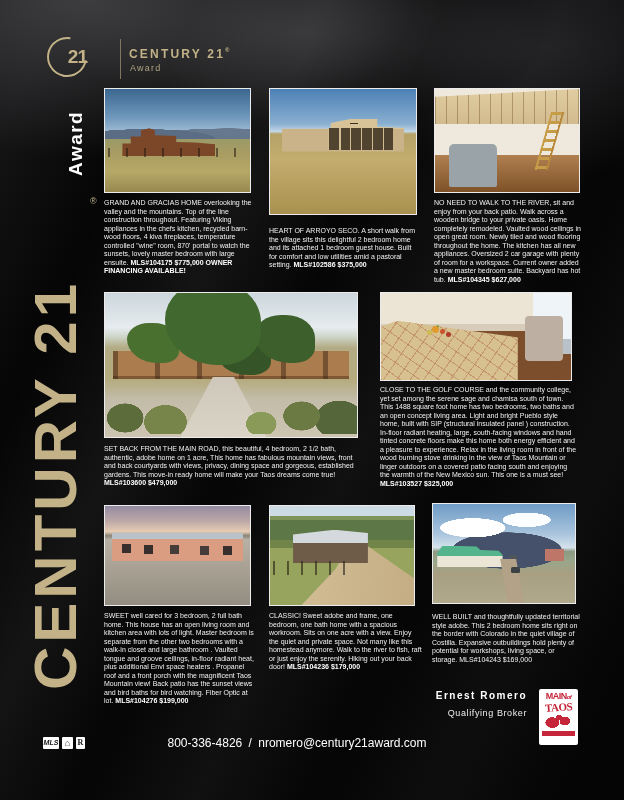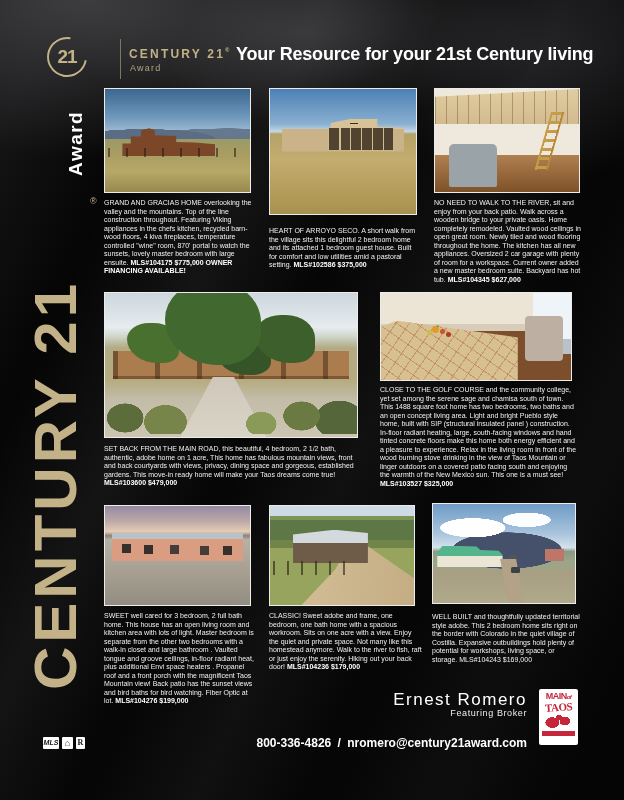--- a/index.html
+++ b/index.html
@@ -10,21 +10,21 @@
       radial-gradient(90% 34% at 14% 0%, rgba(125,125,130,.40), transparent 58%),
       radial-gradient(55% 16% at 48% 4%, rgba(150,150,155,.22), transparent 70%),
       radial-gradient(70% 26% at 88% 6%, rgba(85,85,92,.28), transparent 62%),
       linear-gradient(115deg, rgba(80,80,86,.20) 6%, transparent 20%, rgba(100,100,106,.16) 33%, transparent 45%, rgba(70,70,76,.18) 57%, transparent 69%, rgba(60,60,66,.16) 81%, transparent 93%),
       #050505;
   }
   .s{position:absolute;display:block;}
   
   .seal{position:absolute;left:47px;top:37px;width:40px;height:40px;}
   .sealring{position:absolute;inset:0;border:2.5px solid #c3b287;border-radius:50%;border-right-color:transparent;transform:rotate(-35deg);}
-  .sealnum{position:absolute;inset:0;text-align:center;line-height:40px;font-size:19px;font-weight:700;color:#c3b287;letter-spacing:-1px;}
+  .sealnum{position:absolute;inset:0;text-align:right;line-height:40px;font-size:19px;font-weight:700;color:#c3b287;letter-spacing:-1px;}
   .hdr-div{position:absolute;left:120px;top:39px;width:1px;height:40px;background:#7d775f;}
   .hdr-name{position:absolute;left:129px;top:47px;font-size:12px;font-weight:700;letter-spacing:2.2px;color:#c3b287;}
   .hdr-name .reg{font-size:6px;letter-spacing:0;vertical-align:top;}
   .hdr-award{position:absolute;left:130px;top:63px;font-size:9px;color:#aea382;letter-spacing:1.2px;}
   .tagline{position:absolute;left:236px;top:44px;width:345px;margin:0;text-align:center;font-size:18px;font-weight:700;letter-spacing:-0.2px;color:#fff;white-space:nowrap;}
   
   .vname{position:absolute;left:26px;top:190px;height:500px;writing-mode:vertical-rl;transform:rotate(180deg);font-size:60px;line-height:1;font-weight:700;color:#c3b287;letter-spacing:4px;}
   .vreg{position:absolute;left:90px;top:196px;font-size:9px;color:#c3b287;}
   .vaward{position:absolute;left:66px;top:98px;height:78px;writing-mode:vertical-rl;transform:rotate(180deg);font-size:19px;line-height:1;font-weight:700;color:#fff;letter-spacing:1.5px;}
   
@@ -85,24 +85,24 @@
   .cap b{font-weight:700;color:#fff;}
   .c1{left:104px;top:199px;width:151px;}
   .c2{left:269px;top:227px;width:151px;}
   .c3{left:434px;top:199px;width:149px;}
   .c4{left:104px;top:445px;width:258px;}
   .c5{left:380px;top:386px;width:197px;}
   .c6{left:104px;top:612px;width:153px;}
   .c7{left:269px;top:612px;width:153px;}
   .c8{left:432px;top:613px;width:148px;}
   
-  .agent-name{position:absolute;right:97px;top:690px;font-size:17px;letter-spacing:1.5px;color:#fff;}
+  .agent-name{position:absolute;right:97px;top:690px;font-size:10px;letter-spacing:1.5px;color:#fff;font-weight:bold;}
   .agent-title{position:absolute;right:97px;top:708px;font-size:9px;letter-spacing:.6px;color:#eee;}
   .addr{position:absolute;right:97px;top:719px;width:460px;text-align:right;font-size:12px;font-weight:700;word-spacing:3px;color:#fff;white-space:nowrap;}
-  .contact{position:absolute;right:97px;top:736px;width:460px;text-align:right;font-size:12px;font-weight:700;word-spacing:3px;color:#fff;white-space:nowrap;}
+  .contact{position:absolute;right:97px;top:736px;width:460px;text-align:center;font-size:12px;font-weight:400;word-spacing:3px;color:#fff;white-space:nowrap;}
   .badge{position:absolute;top:737px;height:12px;background:#fff;color:#141414;text-align:center;line-height:12px;border-radius:1px;}
   .badge-mls{left:43px;width:16px;font-size:7px;font-weight:700;font-style:italic;}
   .badge-eh{left:62px;width:11px;font-size:9px;}
   .badge-r{left:76px;width:9px;font-size:8px;font-weight:700;font-family:"Liberation Serif",serif;}
   .bot{position:absolute;left:539px;top:689px;width:39px;height:56px;background:#fff;border-radius:2px;text-align:center;overflow:hidden;}
   .bot-l1{margin-top:3px;font-size:9px;font-weight:700;color:#c5263a;line-height:9px;letter-spacing:-.5px;}
   .bot-of{font-style:italic;font-size:6px;font-weight:700;}
   .bot-l2{font-size:11px;font-weight:700;color:#c5263a;line-height:10px;letter-spacing:-.5px;transform:rotate(-4deg);font-family:"Liberation Serif",serif;}
   .bot-art{display:block;margin:1px 4px 0;height:16px;background:radial-gradient(40% 60% at 30% 60%,#c5263a 0 55%,transparent 56%),radial-gradient(30% 50% at 70% 50%,#c5263a 0 55%,transparent 56%),radial-gradient(20% 30% at 52% 30%,#c5263a 0 55%,transparent 56%);}
   .bot-bar{display:block;margin:2px 3px 0;height:5px;background:#c5263a;}
@@ -112,21 +112,20 @@
 
 <div class="page">
 
   <div class="seal">
     <i class="sealring"></i>
     <span class="sealnum">21</span>
   </div>
   <i class="hdr-div"></i>
   <div class="hdr-name"><span>CENTURY 21</span><sup class="reg">®</sup></div>
   <div class="hdr-award">Award</div>
-  <h1 class="tagline">Your Resource for your 21st Century living</h1>
 
   <div class="vname">CENTURY 21</div>
   <sup class="vreg">®</sup>
   <div class="vaward">Award</div>
 
   <figure class="photo ph1 p1">
     <i class="s mtn1"></i>
       <i class="s house1"></i>
       <i class="s fence1"></i>
   </figure>
@@ -178,21 +177,21 @@
 
   <figure class="photo ph8 p8">
     <i class="s house8"></i>
       <i class="s drive8"></i>
       <i class="s car8"></i>
       <i class="s shed8"></i>
   </figure>
   <p class="cap c8"><span>WELL BUILT and thoughtfully updated territorial style adobe. This 2 bedroom home sits right on the border with Colorado in the quiet village of Costilla. Expansive outbuildings hold plenty of potential for workshops, living space, or storage. MLS#104243 $169,000</span><b></b></p>
 
   <div class="agent-name">Ernest Romero</div>
-  <div class="agent-title">Featuring Broker</div>
+  <div class="agent-title">Qualifying Broker</div>
   <div class="contact">800-336-4826 / nromero@century21award.com</div>
 
   <div class="badge badge-mls">MLS</div>
   <div class="badge badge-eh">⌂</div>
   <div class="badge badge-r">R</div>
 
   <div class="bot">
     <div class="bot-l1"><span>MAIN</span><i class="bot-of">of</i></div>
     <div class="bot-l2">TAOS</div>
     <i class="bot-art"></i>

